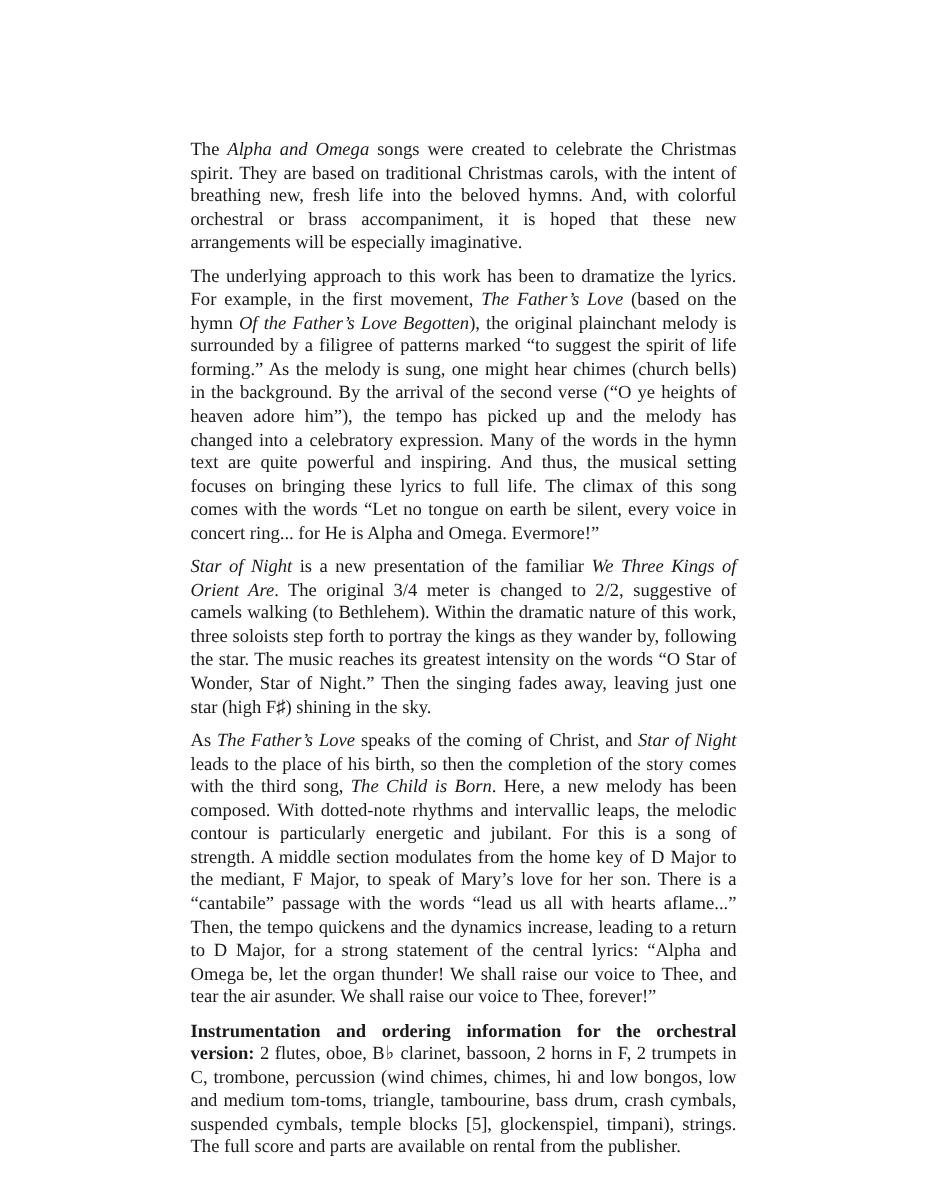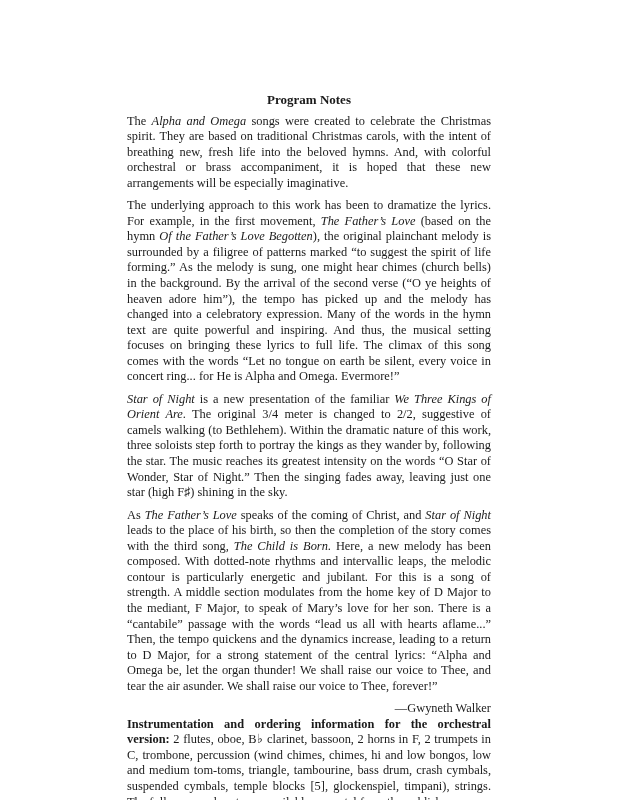--- a/index.html
+++ b/index.html
@@ -13,38 +13,36 @@
   p { margin: 0 0 7px 0; text-align: justify; }
   .sig { text-align: right; margin-top: 2px; }
   .duration { text-align: center; font-weight: bold; font-size: 13px; margin: 34px 0 6px 0; }
   .lead { font-weight: bold; }
   i { font-style: italic; margin-top: 12px; }
 </style>
 </head>
 <body>
 
 <div class="page">
-  <div class="title">Program Notes</div>
 
   <p>
     <span>The </span><i>Alpha and Omega</i><span> songs were created to celebrate the Christmas spirit. They are based on traditional Christmas carols, with the intent of breathing new, fresh life into the beloved hymns. And, with colorful orchestral or brass accompaniment, it is hoped that these new arrangements will be especially imaginative.</span>
   </p>
 
   <p>
     <span>The underlying approach to this work has been to dramatize the lyrics. For example, in the first movement, </span><i>The Father’s Love</i><span> (based on the hymn </span><i>Of the Father’s Love Begotten</i><span>), the original plainchant melody is surrounded by a filigree of patterns marked “to suggest the spirit of life forming.” As the melody is sung, one might hear chimes (church bells) in the background. By the arrival of the second verse (“O ye heights of heaven adore him”), the tempo has picked up and the melody has changed into a celebratory expression. Many of the words in the hymn text are quite powerful and inspiring. And thus, the musical setting focuses on bringing these lyrics to full life. The climax of this song comes with the words “Let no tongue on earth be silent, every voice in concert ring... for He is Alpha and Omega. Evermore!”</span>
   </p>
 
   <p>
     <i>Star of Night</i><span> is a new presentation of the familiar </span><i>We Three Kings of Orient Are</i><span>. The original 3/4 meter is changed to 2/2, suggestive of camels walking (to Bethlehem). Within the dramatic nature of this work, three soloists step forth to portray the kings as they wander by, following the star. The music reaches its greatest intensity on the words “O Star of Wonder, Star of Night.” Then the singing fades away, leaving just one star (high F♯) shining in the sky.</span>
   </p>
 
   <p>
     <span>As </span><i>The Father’s Love</i><span> speaks of the coming of Christ, and </span><i>Star of Night</i><span> leads to the place of his birth, so then the completion of the story comes with the third song, </span><i>The Child is Born</i><span>. Here, a new melody has been composed. With dotted-note rhythms and intervallic leaps, the melodic contour is particularly energetic and jubilant. For this is a song of strength. A middle section modulates from the home key of D Major to the mediant, F Major, to speak of Mary’s love for her son. There is a “cantabile” passage with the words “lead us all with hearts aflame...” Then, the tempo quickens and the dynamics increase, leading to a return to D Major, for a strong statement of the central lyrics: “Alpha and Omega be, let the organ thunder! We shall raise our voice to Thee, and tear the air asunder. We shall raise our voice to Thee, forever!”</span>
   </p>
 
-  <div class="sig">—Gwyneth Walker</div>
 
 
   <p>
     <span class="lead">Instrumentation and ordering information for the orchestral version:</span><span> 2 flutes, oboe, B♭ clarinet, bassoon, 2 horns in F, 2 trumpets in C, trombone, percussion (wind chimes, chimes, hi and low bongos, low and medium tom-toms, triangle, tambourine, bass drum, crash cymbals, suspended cymbals, temple blocks [5], glockenspiel, timpani), strings. The full score and parts are available on rental from the publisher.</span>
   </p>
 
 </div>
 
 </body></html>

